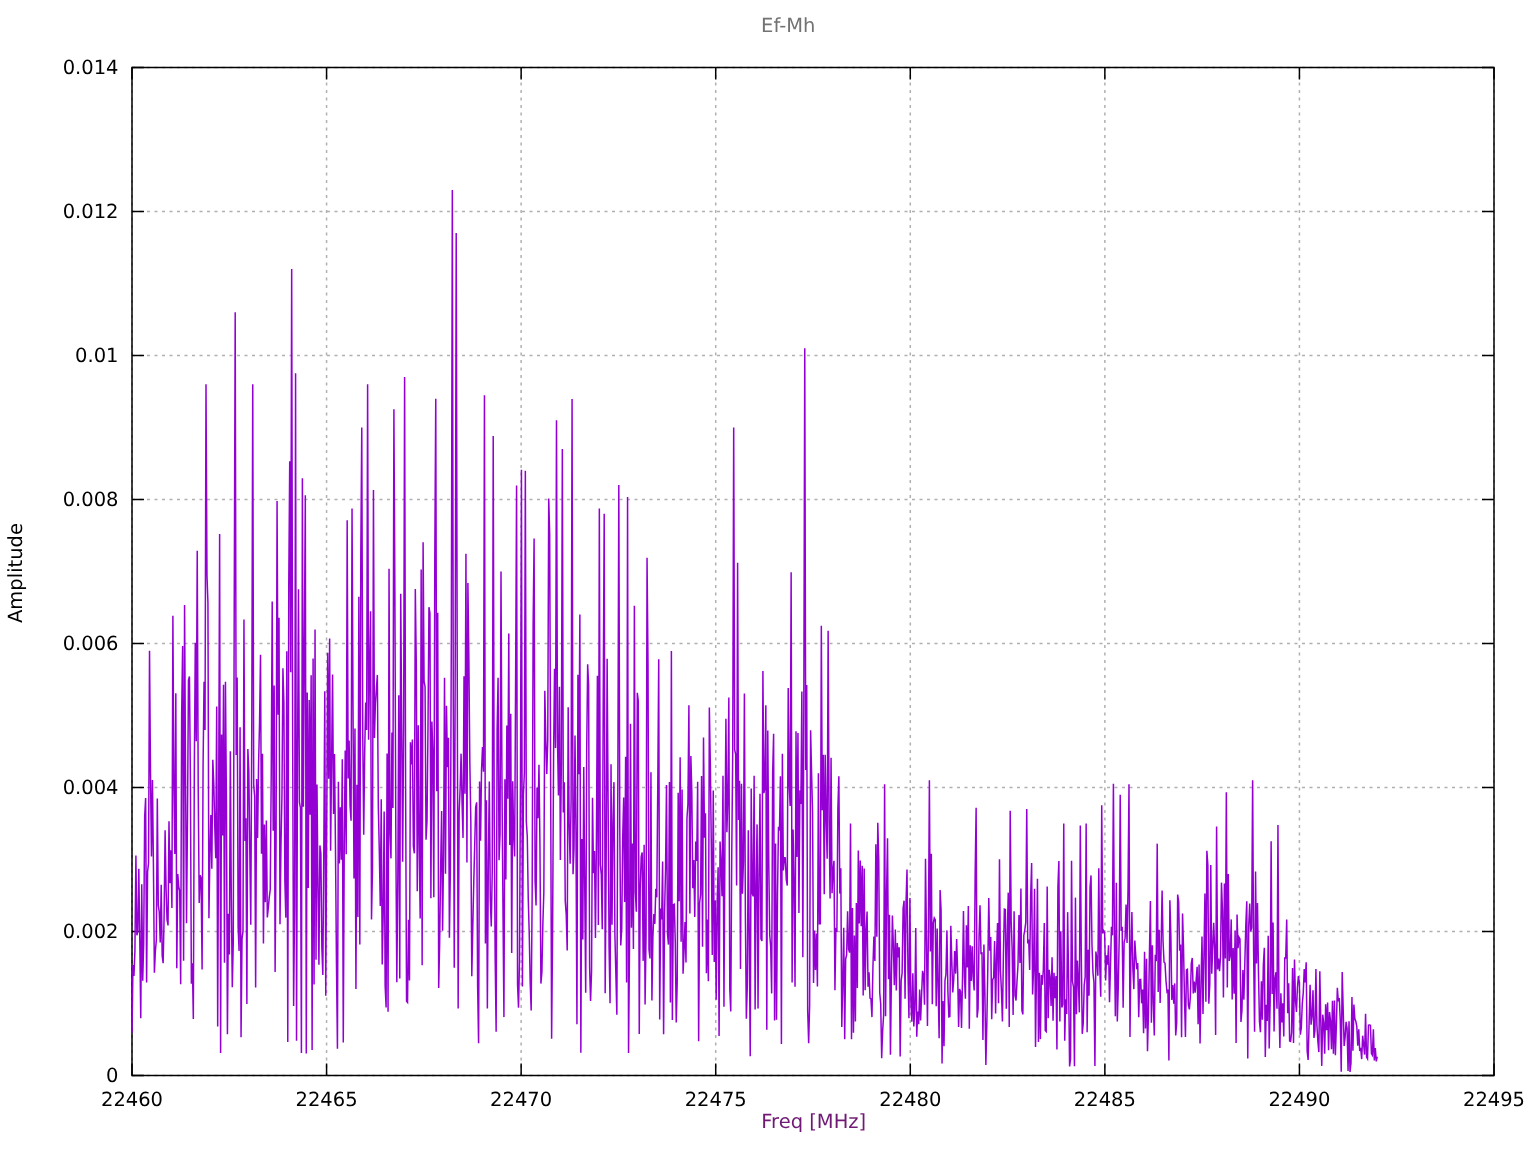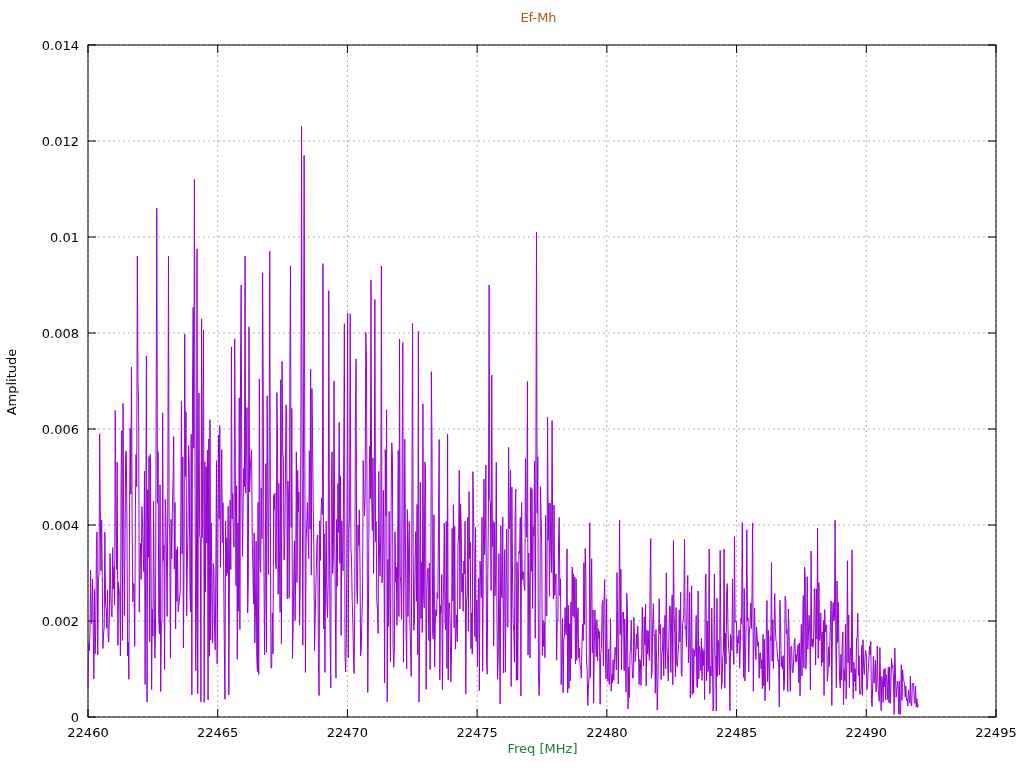--- a/index.html
+++ b/index.html
@@ -5,30 +5,30 @@
   html,body{margin:0;padding:0;background:#ffffff;}
   #screen{
     position:relative;
     width:1024px;height:768px;
     background:#ffffff;
     font-family:"DejaVu Sans","Liberation Sans",sans-serif;
     overflow:hidden;
   }
   .chart-title{
     position:absolute;
-    top:10px;left:84px;width:909px;
+    top:10px;left:71px;width:909px;
     text-align:center;
-    font-size:13px;color:#a16207;
+    font-size:13px;color:#737373;
     white-space:nowrap;
   }
   .x-axis-label{
     position:absolute;
     top:741px;left:88px;width:909px;
     text-align:center;
-    font-size:13px;color:#15803d;
+    font-size:13px;color:#701a75;
     white-space:nowrap;
   }
   .y-axis-label{
     position:absolute;
     top:382px;left:11px;
     transform:translate(-50%,-50%) rotate(-90deg);
     font-size:13px;color:#000;
     white-space:nowrap;
   }
   svg{position:absolute;top:0;left:0;}

